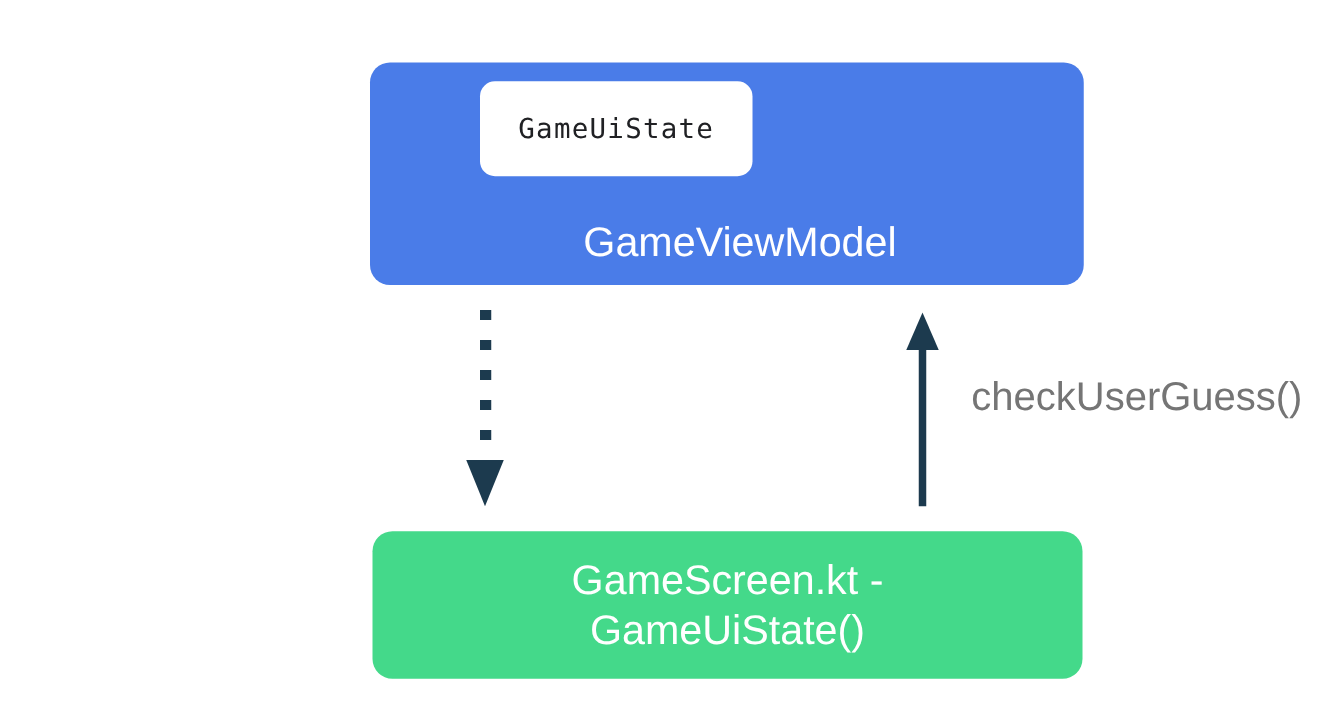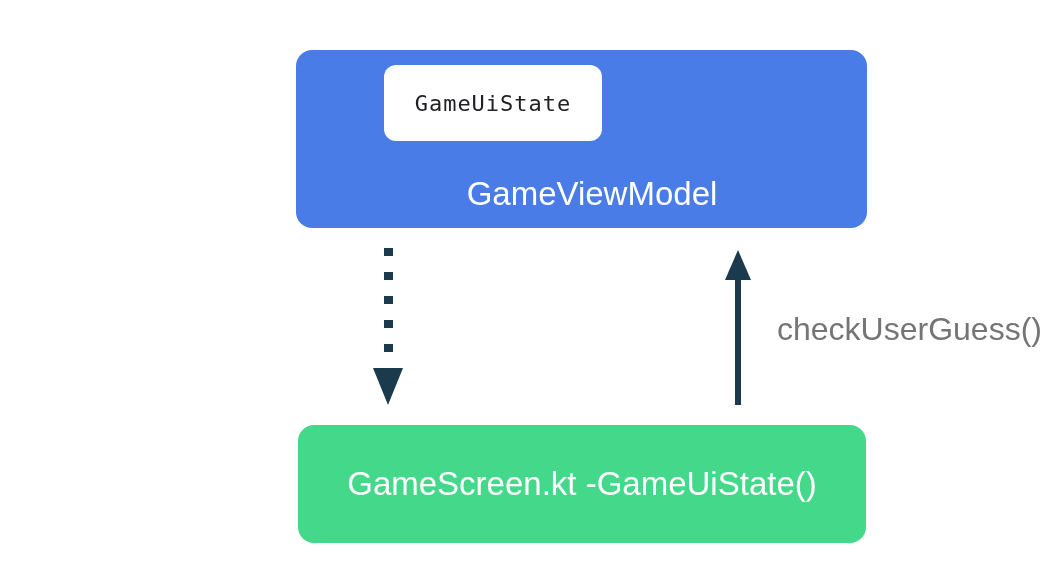--- a/index.html
+++ b/index.html
@@ -50,21 +50,21 @@
     font-size: 33px;
     padding-left: 21px;
   }
   .screen-box {
     position: absolute;
     left: 298px; top: 425px;
     width: 568px; height: 118px;
     background: var(--screen-box, #44d98a);
     border-radius: 16px;
     display: flex;
-    flex-direction: row;
+    flex-direction: column;
     align-items: center;
     justify-content: center;
     color: var(--box-label, #ffffff);
     font-size: 33px;
     line-height: 1.22;
     text-align: center;
   }
   
   .dotted-line {
     position: absolute;
@@ -104,21 +104,21 @@
     font-size: 32px;
     color: var(--edge-label, #757575);
     white-space: nowrap;
   }
   .label-left {
     left: 20px; top: 311px;
     width: 336px;
     text-align: right;
   }
   .label-right {
-    left: 777px; top: 311px;
+    left: 777px; top: 299px;
   }
 </style>
 </head>
 <body>
 
 <div class="canvas">
 
   <div class="viewmodel-box">
     <div class="uistate-chip">
       <span class="chip-text">GameUiState</span>

